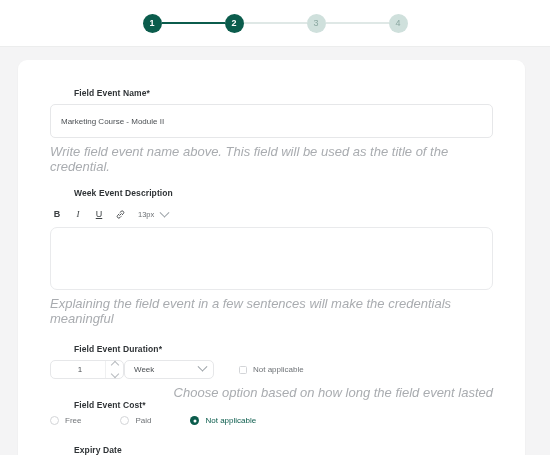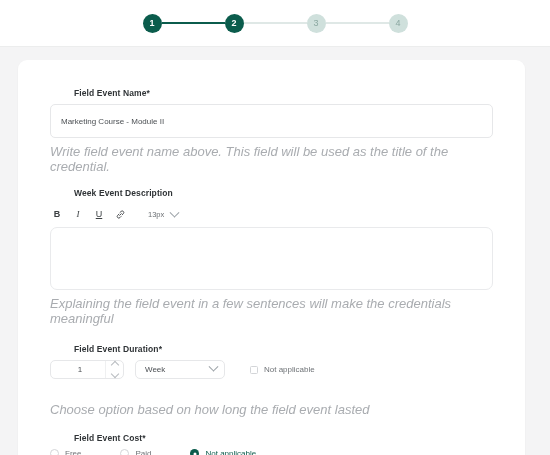--- a/index.html
+++ b/index.html
@@ -133,21 +133,21 @@
   .rt-btn.bold { font-weight: bold; }
   .rt-btn.italic { font-style: italic; font-family: "Liberation Serif", serif; }
   .rt-btn.underline { text-decoration: underline; }
   .rt-size {
     font-size: 7.5px;
     color: #6b6f73;
     display: flex;
     align-items: flex-end;
     gap: 7px;
     cursor: pointer;
-    margin-left: 12px;
+    margin-left: 2px;
   }
   .chev {
     display: inline-block;
     width: 6px;
     height: 6px;
     border-right: 1px solid #9aa0a6;
     border-bottom: 1px solid #9aa0a6;
     transform: rotate(45deg) translate(-2px,-2px);
   }
   .rt-area {
@@ -203,21 +203,20 @@
     cursor: pointer;
   }
   .spin-up { transform: rotate(-135deg); }
   .spin-down { transform: rotate(45deg); }
 
   .select-box {
     width: 90px;
     height: 19px;
     border: 1px solid #e6e7e9;
     border-radius: 5px;
-    margin-left: 11px;
     display: flex;
     align-items: center;
     justify-content: space-between;
     padding: 0 7px 0 9px;
     box-sizing: border-box;
     background: #fff;
     cursor: pointer;
   }
   .select-value {
     font-size: 8px;
@@ -286,21 +285,21 @@
   .radio-label {
     font-size: 8px;
     color: #6f7377;
   }
   .radio-label.selected {
     color: #0b5c4c;
   }
 
   .block { margin-bottom: 0; }
   .mt14 { margin-top: 14px; }
-  .mt16 { margin-top: 16px; }
+  .mt16 { }
   .mt18 { margin-top: 18px; }
   .mt20 { margin-top: 20px; }
 </style>
 </head>
 <body>
 
 <div class="stepper-bar">
   <div class="stepper">
     <div class="step-circle done">
       <span>1</span>
@@ -364,21 +363,21 @@
         </div>
         <div class="select-box">
           <span class="select-value">Week</span>
           <span class="chev"></span>
         </div>
         <div class="checkbox-wrap">
           <span class="checkbox"></span>
           <span class="checkbox-label">Not applicable</span>
         </div>
       </div>
-      <div class="helper-text" style="margin-top:23px;">Choose option based on how long the field event lasted</div>
+      <div class="helper-text" style="margin-top:6px;text-align:right;">Choose option based on how long the field event lasted</div>
     </div>
 
     <div class="block mt16">
       <div class="field-label">Field Event Cost*</div>
       <div class="radio-row">
         <span class="radio-wrap">
           <span class="radio"></span>
           <span class="radio-label">Free</span>
         </span>
         <span class="radio-wrap">

